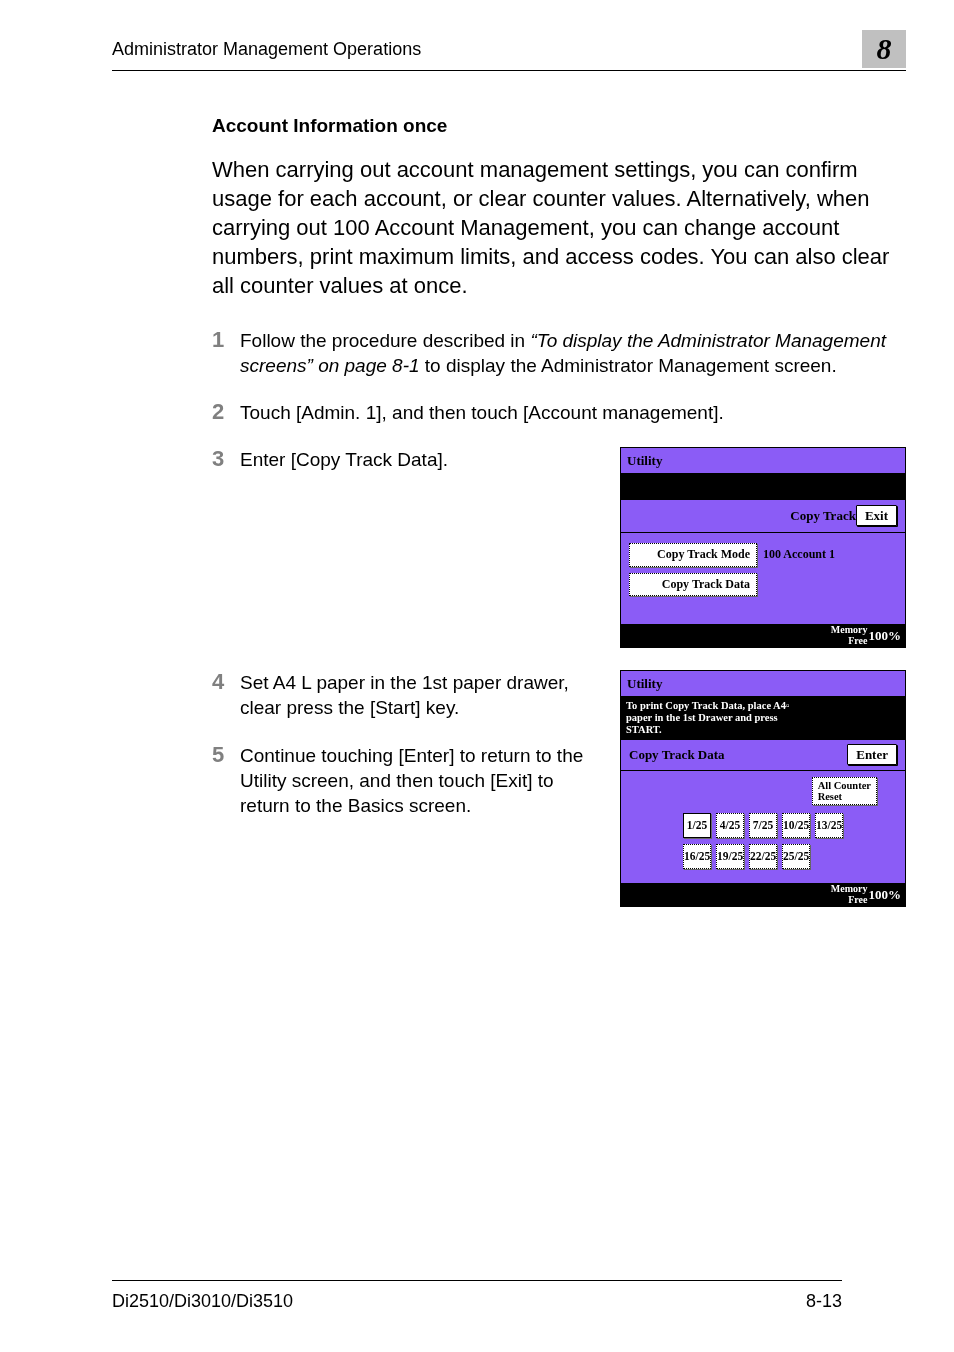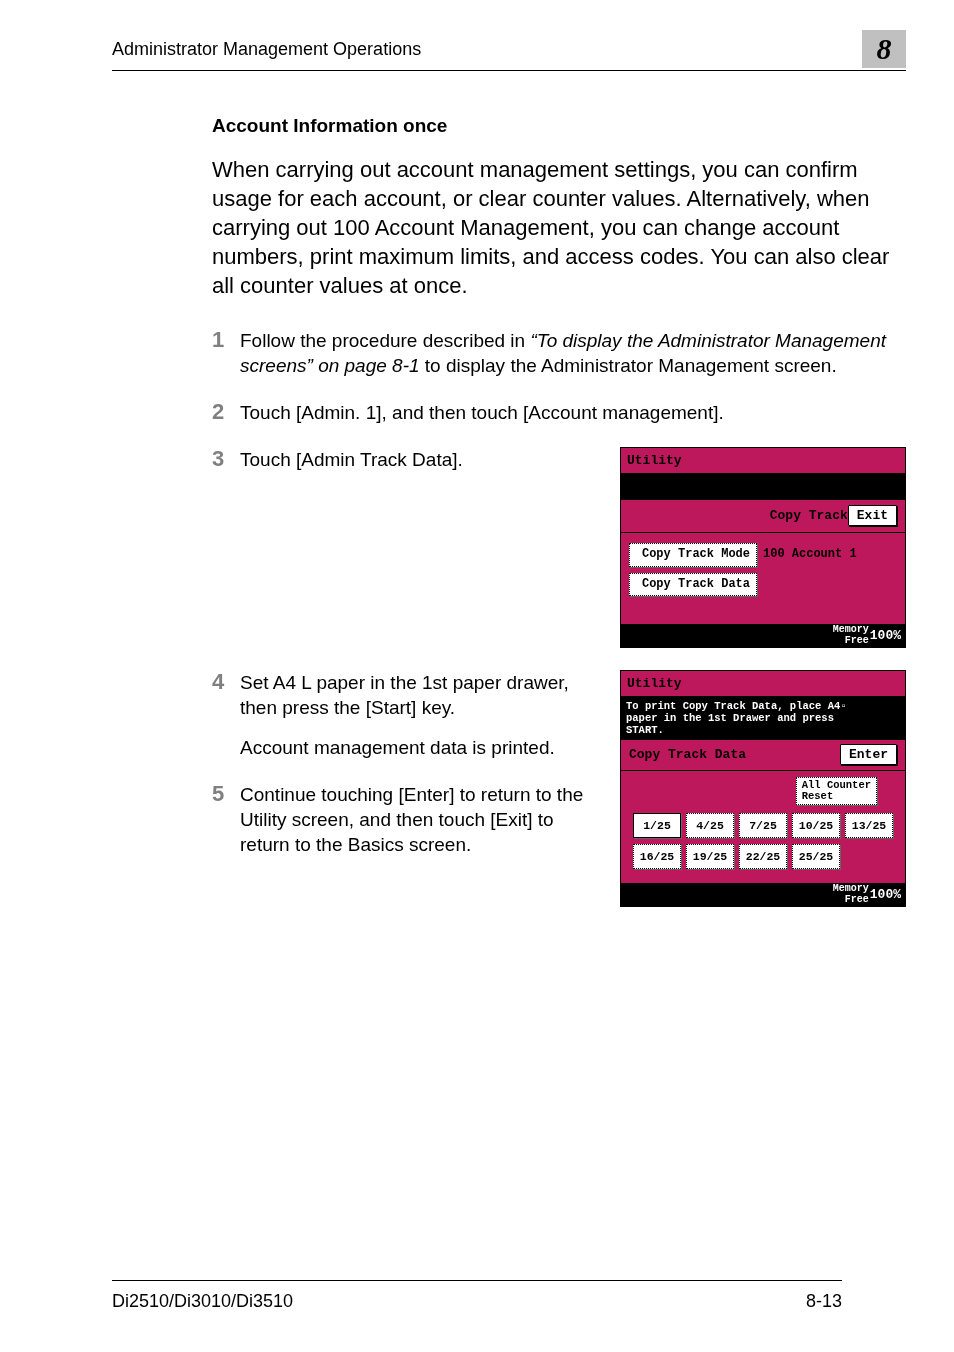--- a/index.html
+++ b/index.html
@@ -100,23 +100,23 @@
   .step-text-col p {
     margin-bottom: 14px;
   }
   .step-text-col p:last-child {
     margin-bottom: 0;
   }
   
   .screenshot {
     flex-shrink: 0;
     border: 1.5px solid #000;
-    font-family: Liberation Mono, monospace;
-    font-weight: bold;
-    background: #be185d;
+    font-family: Liberation Serif, serif;
+    font-weight: bold;
+    background: #8b5cf6;
   }
   .shot1 {
     width: 286px;
   }
   .shot-title {
     padding: 4px 6px 3px 6px;
     font-size: 13px;
     border-bottom: 1px solid #000;
   }
   .shot-blackband {
@@ -221,21 +221,21 @@
     box-shadow: 1px 1px 0 #666;
   }
   .num-grid {
     display: flex;
     gap: 5px;
     margin-bottom: 6px;
     justify-content: center;
   }
   .num-btn {
     border: 1px solid #000;
-    width: 48px;
+    width: 28px;
     text-align: center;
     padding: 4px 0;
     font-size: 11.5px;
     background: #fff;
     box-shadow: 1px 1px 0 #666;
   }
   .num-btn.dotted {
     border-style: dotted;
   }
   .num-btn.empty {
@@ -287,21 +287,21 @@
 
       <li class="step">
         <div class="step-num">2</div>
         <div class="step-body">Touch [Admin. 1], and then touch [Account management].</div>
       </li>
 
       <li class="step">
         <div class="step-num">3</div>
         <div class="step-body">
           <div class="step-row">
-            <div class="step-text-col">Touch [Admin Track Data].</div>
+            <div class="step-text-col">Enter [Copy Track Data].</div>
 
             <div class="screenshot shot1">
               <div class="shot-title">Utility</div>
               <div class="shot-blackband"></div>
               <div class="shot1-toprow">
                 <span class="label">Copy Track</span>
                 <span class="mini-btn">Exit</span>
               </div>
               <div class="shot1-body">
                 <div class="shot1-row1">
@@ -322,22 +322,21 @@
             </div>
           </div>
         </div>
       </li>
 
       <li class="step">
         <div class="step-num">4</div>
         <div class="step-body">
           <div class="step-row">
             <div class="step-text-col">
-              <p>Set A4 L paper in the 1st paper drawer, then press the [Start] key.</p>
-              <p>Account management data is printed.</p>
+              <p>Set A4 L paper in the 1st paper drawer, clear press the [Start] key.</p>
 
               <div class="step" style="margin-left:-28px; margin-top:22px;">
                 <div class="step-num">5</div>
                 <div class="step-body">Continue touching [Enter] to return to the Utility screen, and then touch [Exit] to return to the Basics screen.</div>
               </div>
             </div>
 
             <div class="screenshot shot2">
               <div class="shot-title">Utility</div>
               <div class="shot2-instr" style="white-space:pre-line;">To print Copy Track Data, place A4▫

